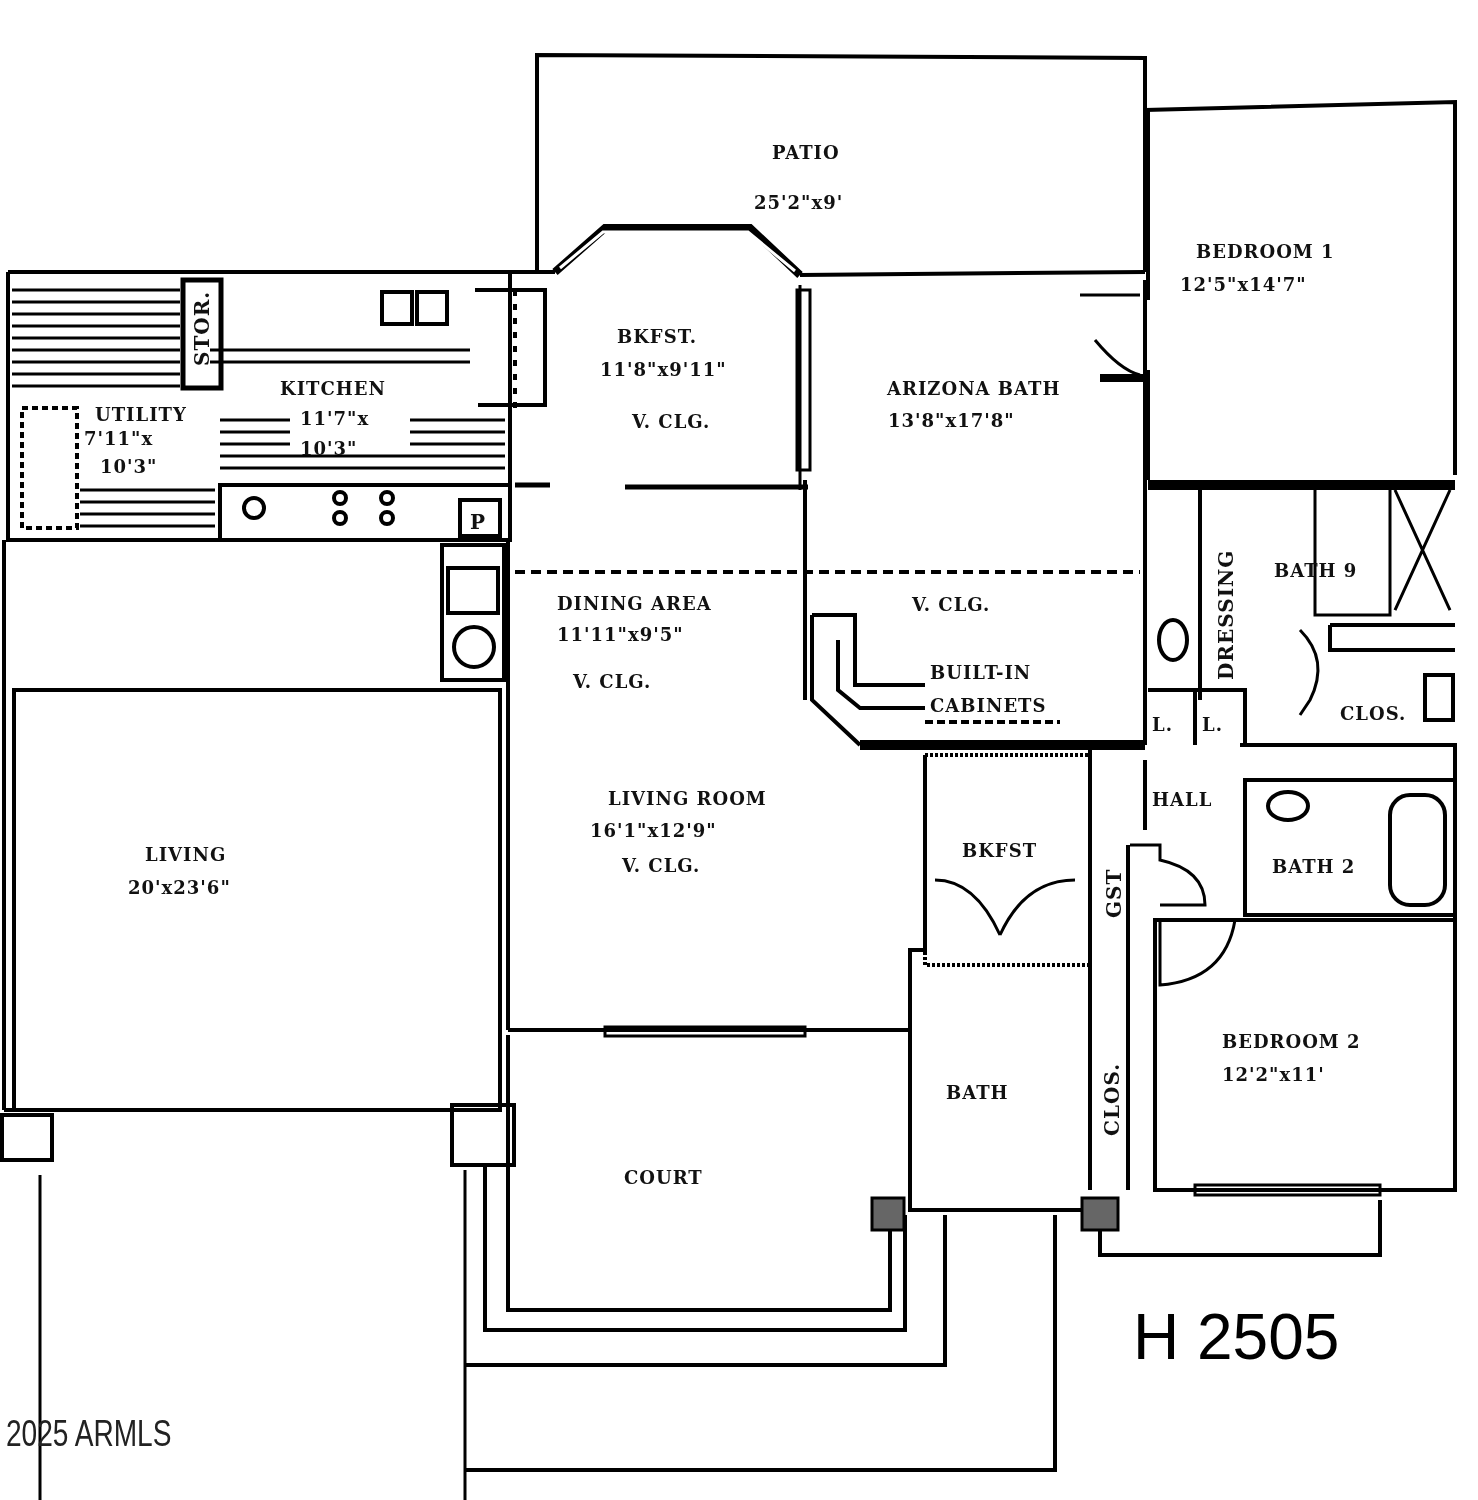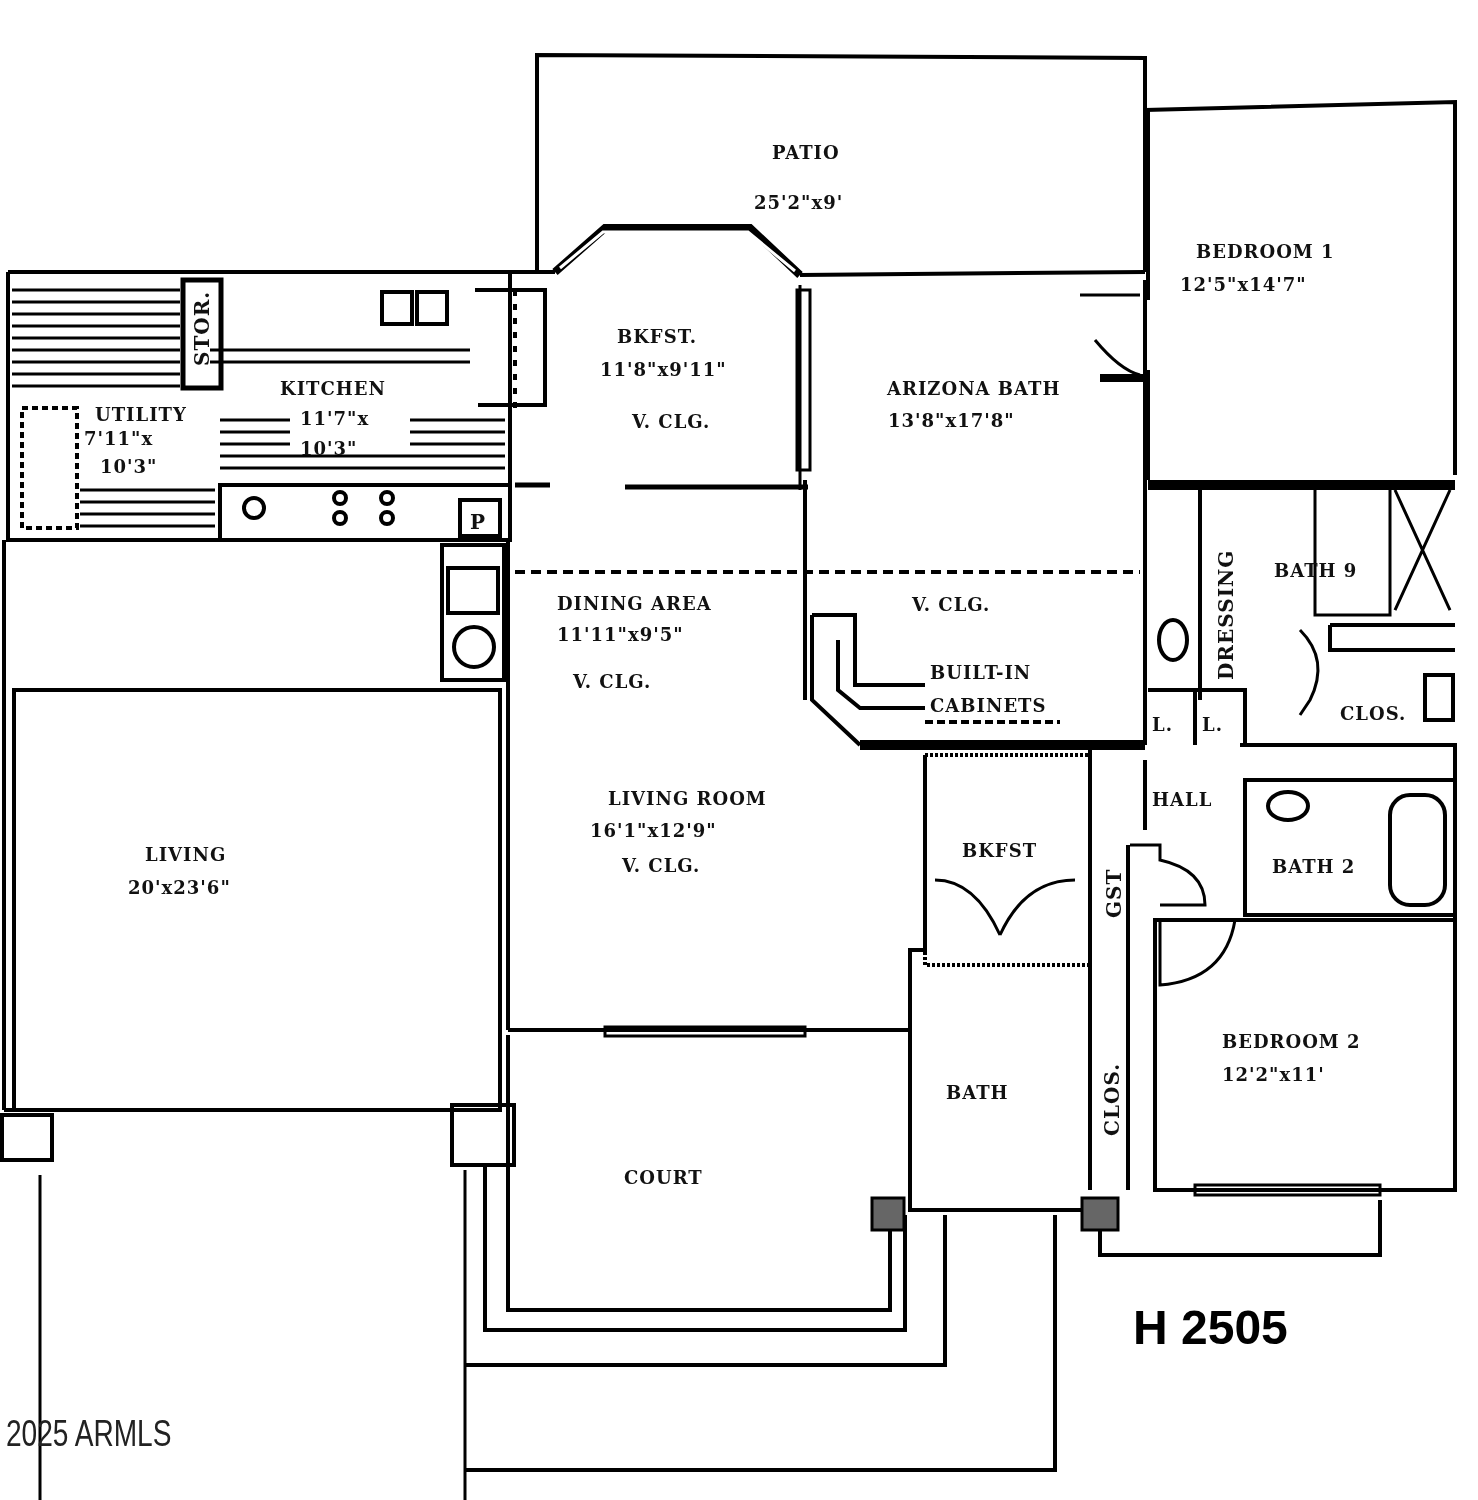--- a/index.html
+++ b/index.html
@@ -1,21 +1,21 @@
 <!DOCTYPE html>
 <html><head>
 <meta charset="utf-8">
 <style>
   html,body{margin:0;padding:0;background:#fff;}
   body{width:1478px;height:1500px;position:relative;overflow:hidden;font-family:"DejaVu Sans Mono","Liberation Mono",monospace;color:#111;}
   svg.plan{position:absolute;left:0;top:0;}
   .lbl{position:absolute;font-family:"DejaVu Serif","Liberation Serif",serif;font-weight:bold;font-size:18px;color:#111;white-space:nowrap;line-height:1;letter-spacing:1px;}
   .lbl.sm{font-size:20px;}
   .vert{transform:rotate(-90deg);transform-origin:left top;}
-  .model{position:absolute;left:1133px;top:1300px;font-family:"Liberation Sans","DejaVu Sans",sans-serif;font-weight:bold;font-size:48px;color:#000;letter-spacing:0;}
+  .model{position:absolute;left:1133px;top:1300px;font-family:"Liberation Sans","DejaVu Sans",sans-serif;font-weight:normal;font-size:64px;color:#000;letter-spacing:0;}
   .copy{position:absolute;left:6px;top:1413px;font-family:"Liberation Sans","DejaVu Sans",sans-serif;font-size:36px;color:#222;transform:scaleX(0.78);transform-origin:left top;}
 </style>
 </head>
 <body>
 
 <svg class="plan" width="1478" height="1500" viewBox="0 0 1478 1500" xmlns="http://www.w3.org/2000/svg">
   <g fill="none" stroke="#000" stroke-width="4">
 
     <path d="M537 272 L537 55 L1145 58 L1145 272"></path>
 

